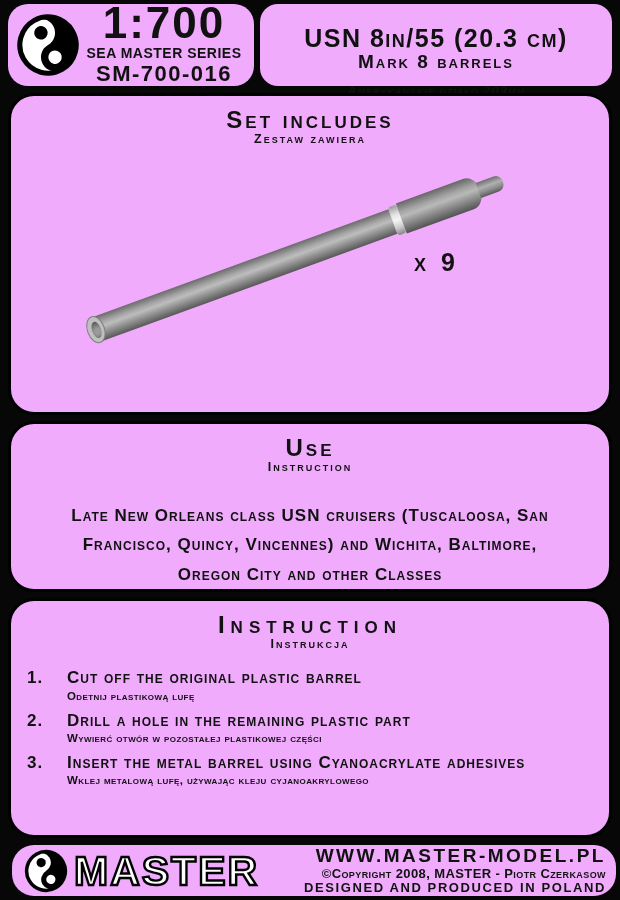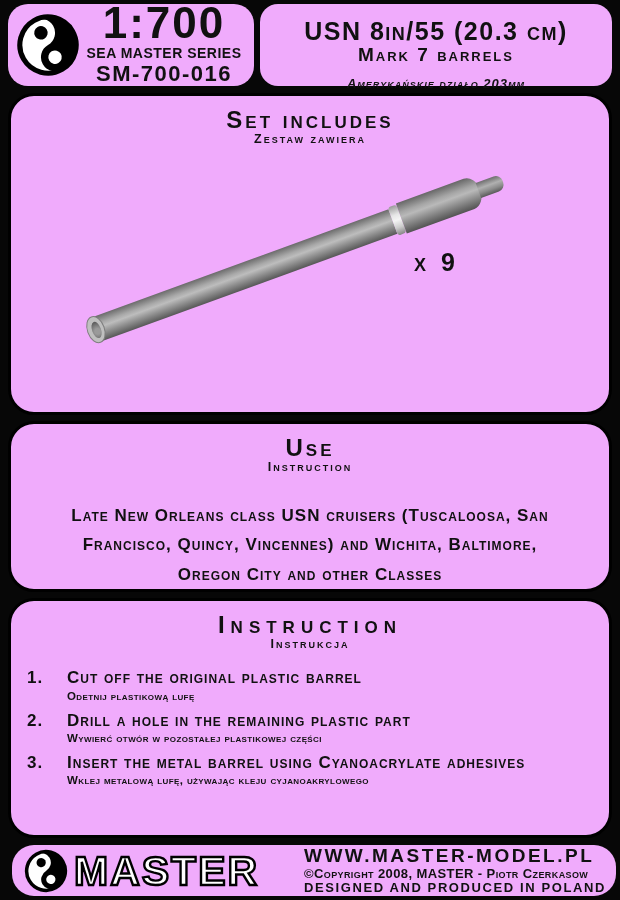--- a/index.html
+++ b/index.html
@@ -23,21 +23,21 @@
   
   .hdr-left { left:8px; top:4px; width:246px; height:82px; border-radius:20px; border:none;
               display:flex; align-items:center; padding-left:8px; }
   .logo-sm { width:64px; height:64px; flex:0 0 64px; }
   .hdr-left-text { flex:1; text-align:center; padding-right:6px; }
   .scale-label { font-size:44px; font-weight:bold; letter-spacing:2px; line-height:0.92; }
   .series-label { font-size:14px; font-weight:bold; letter-spacing:0.5px; margin-top:1px; white-space:nowrap; }
   .code-label { font-size:22px; font-weight:bold; letter-spacing:1.5px; white-space:nowrap; }
 
   .hdr-right { left:260px; top:4px; width:352px; height:82px; border-radius:18px; border:none;
-               display:flex; flex-direction:column; align-items:center; justify-content:flex-start; padding-top:15px; }
+               display:flex; flex-direction:column; align-items:center; justify-content:flex-start; padding-top:22px; }
   .product-title { font-size:25px; font-weight:bold; letter-spacing:1.5px; line-height:1.0; white-space:nowrap; }
   .product-subtitle { font-size:19px; font-weight:bold; letter-spacing:2px; line-height:1.15; }
   .hdr-divider { width:295px; height:2px; background:#000; margin:6px 0 4px 0; }
   .product-note { font-size:13px; font-weight:bold; letter-spacing:1px;font-style:italic; }
 
   
   .set-panel  { left:8px; top:93px;  width:604px; height:322px; }
   .use-panel  { left:8px; top:421px; width:604px; height:171px; }
   .inst-panel { left:8px; top:598px; width:604px; height:240px; }
 
@@ -77,21 +77,21 @@
   .step-pl { margin-left:40px; margin-top:1px; margin-bottom:9px;
              font-size:11.5px; font-weight:bold; letter-spacing:0.4px; }
   .drill-row { display:flex; align-items:center; margin:4px 0 10px 98px; height:26px; }
   .phi-label { font-family:"DejaVu Serif", serif; font-style:italic; font-size:23px; font-weight:bold; margin-right:3px; }
 
   
   .footer-panel { left:12px; top:845px; width:604px; height:51px; border-radius:22px; border:none;
                   display:flex; align-items:center; padding:0 10px 0 12px; }
   .logo-ft { width:44px; height:44px; flex:0 0 44px; }
   .brand-svg { margin-left:4px; flex:0 0 232px; }
-  .footer-text { flex:1; text-align:left; line-height:1.12; padding-right:4px; }
+  .footer-text { flex:1; text-align:right; line-height:1.12; padding-right:4px; }
   .site-url { font-size:19px; font-weight:bold; letter-spacing:2.5px; white-space:nowrap; }
   .copyright-line { font-size:13px; font-weight:bold; letter-spacing:0.4px; white-space:nowrap; }
   .origin-line { font-size:13px; font-weight:bold; letter-spacing:1.6px; white-space:nowrap; }
 </style>
 </head>
 <body>
 
 <svg width="0" height="0" style="position:absolute" aria-hidden="true">
   <defs>
     <g id="logo-shape">
@@ -109,21 +109,21 @@
   </svg>
   <div class="hdr-left-text">
     <div class="scale-label">1:700</div>
     <div class="series-label">SEA MASTER SERIES</div>
     <div class="code-label">SM-700-016</div>
   </div>
 </div>
 
 <div class="panel hdr-right">
   <div class="product-title sc">USN 8in/55 (20.3 cm)</div>
-  <div class="product-subtitle sc">Mark 7 barrels</div>
+  <div class="product-subtitle sc">Mark 8 barrels</div>
   <div class="hdr-divider"></div>
   <div class="product-note sc">Amerykańskie działo 203mm</div>
 </div>
 
 <div class="panel set-panel">
   <div class="section-title sc">Set includes</div>
   <div class="section-sub sc">Zestaw zawiera</div>
 
   <div class="barrel">
     <div class="tube"></div>

